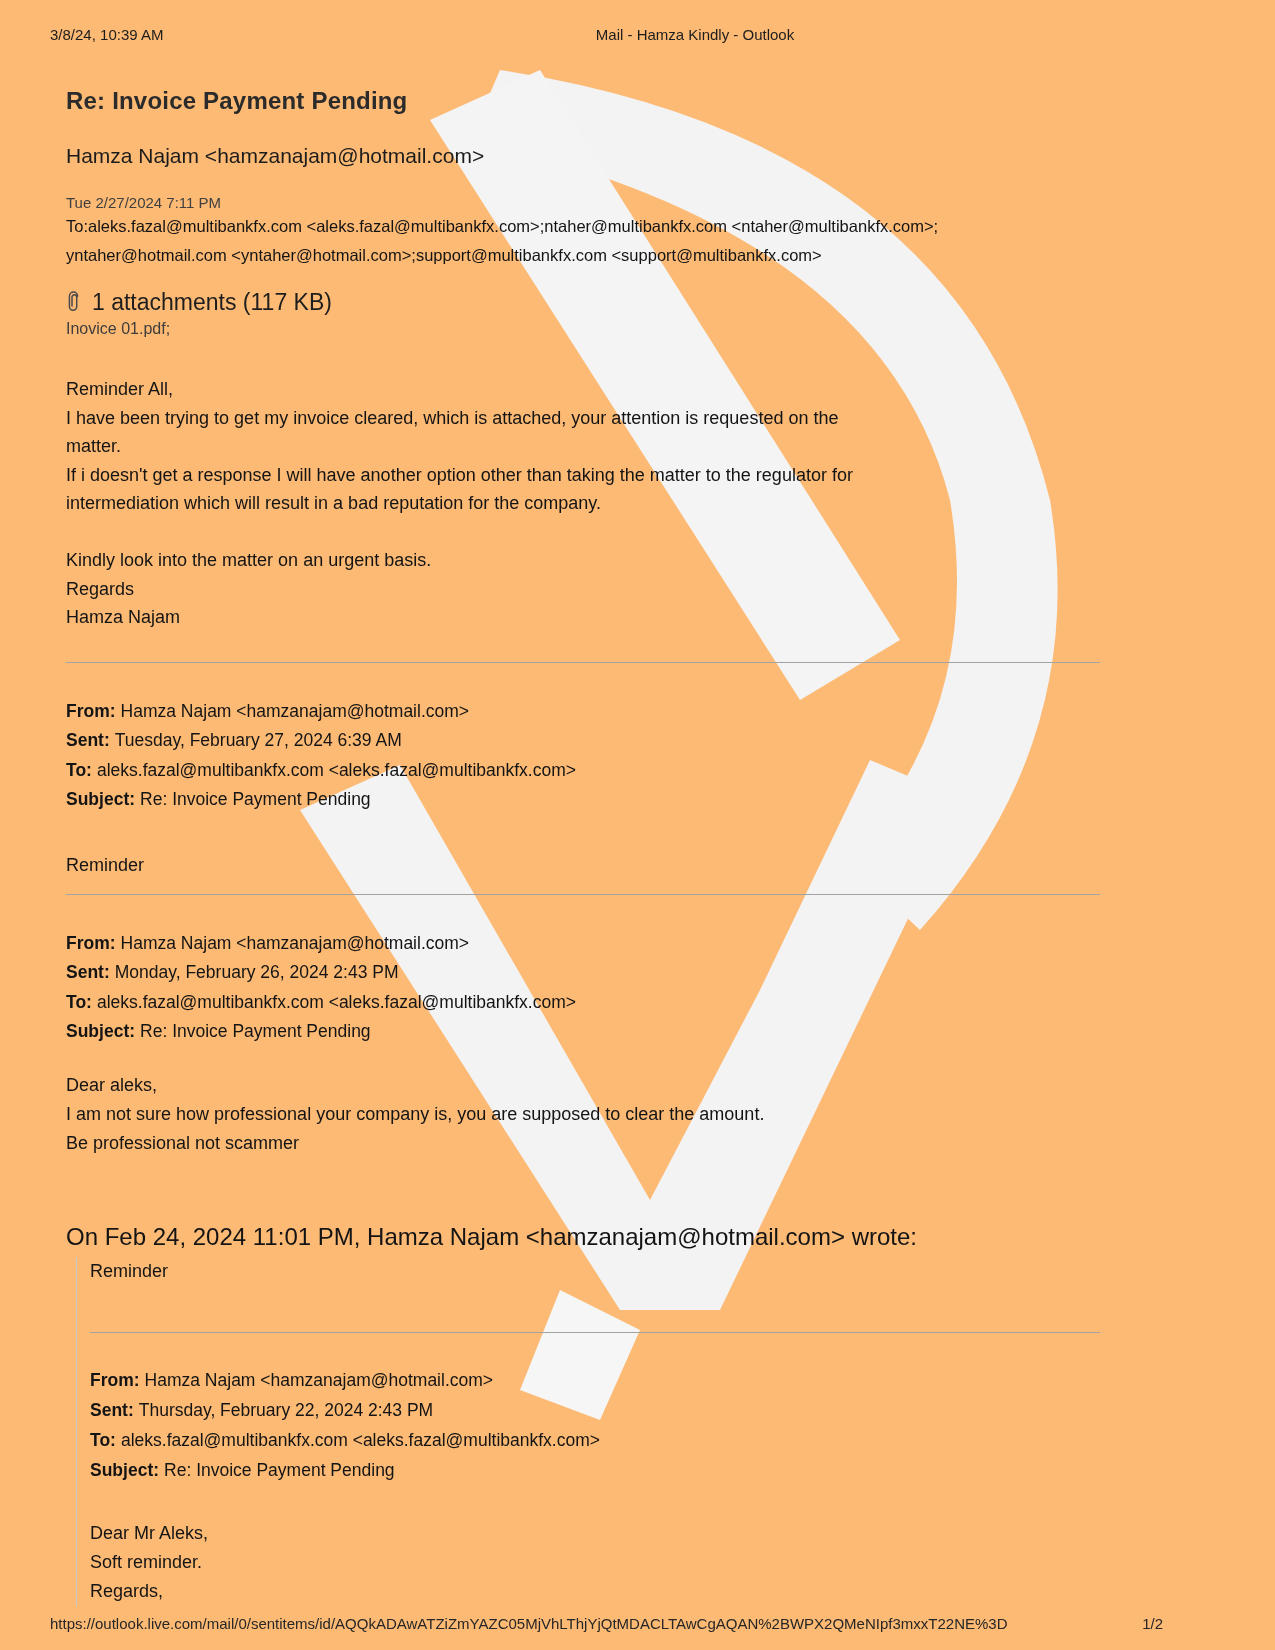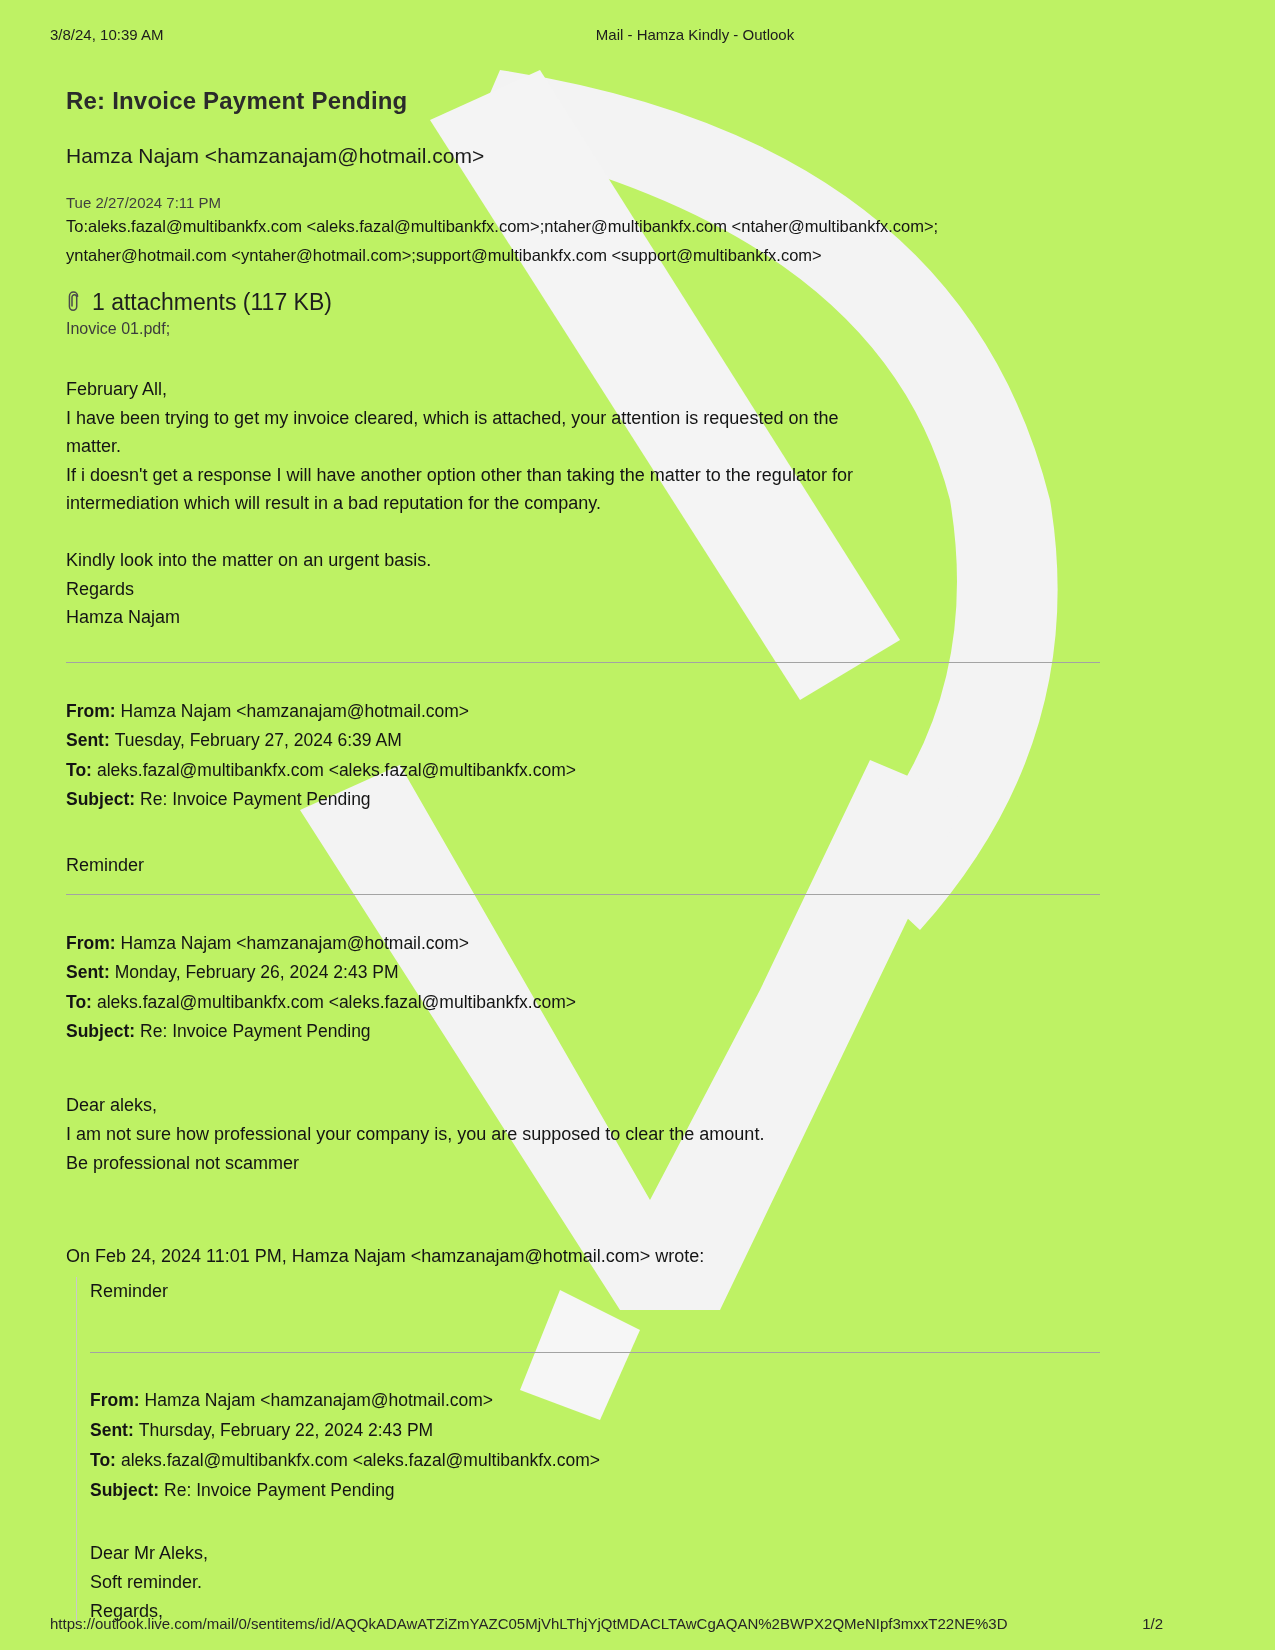--- a/index.html
+++ b/index.html
@@ -1,19 +1,19 @@
 <!DOCTYPE html>
 <html><head>
 <meta charset="utf-8">
 <style>
   html,body { margin:0; padding:0; background:#ffffff; }
   .page {
     position:relative;
     width:1275px; height:1650px;
-    background:#bef264;
+    background:#fdba74;
     font-family:"Liberation Sans", sans-serif;
     color:#1b1b1b;
     overflow:hidden;
   }
   .watermark {
     position:absolute; inset:0; z-index:0; pointer-events:none;
   }
   .print-header {
     position:absolute; top:26px; left:50px; right:50px;
     font-size:15px; color:#1d1d1d; z-index:2;
@@ -37,22 +37,22 @@
   .attach-row  { margin-top:20px; display:flex; align-items:center; gap:11px; font-size:23px; color:#1e1e1e; line-height:22px; }
   .attach-name { margin-top:6px; font-size:16px; color:#3d3d3d; line-height:20px; }
   .body-block  { margin-top:36px; font-size:18px; line-height:28.5px; color:#141414; }
   .body-line   { min-height:28.5px; white-space:nowrap; }
   .rule { border:none; border-top:1px solid #a3a3a3; margin:30px 0 0 0; }
   .meta-block  { margin-top:34px; font-size:17.5px; line-height:29.5px; color:#141414; }
   .meta-line   { white-space:nowrap; }
   .meta-line b { font-weight:700; margin-right:5px; }
   .single-line { margin-top:36px; font-size:18px; line-height:29px; color:#141414; white-space:nowrap; }
   .rule-2 { border:none; border-top:1px solid #a3a3a3; margin:14px 0 0 0; }
-  .reply-body  { margin-top:44px; font-size:18px; line-height:29px; color:#141414; }
-  .quote-intro { margin-top:64px; font-size:18px; line-height:29px; color:#141414; white-space:nowrap; }
+  .reply-body  { margin-top:24px; font-size:18px; line-height:29px; color:#141414; }
+  .quote-intro { margin-top:64px; font-size:24px; line-height:29px; color:#141414; white-space:nowrap; }
   .blockquote {
     margin:6px 0 0 10px; padding-left:13px;
     border-left:1px solid #c9c9c9;
   }
   .bq-first-line { font-size:18px; line-height:29px; color:#141414; white-space:nowrap; }
   .rule-3 { border:none; border-top:1px solid #a3a3a3; margin:46px 0 0 0; }
   .bq-meta { margin-top:32px; font-size:17.5px; line-height:30px; color:#141414; }
   .bq-body { margin-top:34px; font-size:18px; line-height:29px; color:#141414; }
   .print-footer {
     position:absolute; left:50px; right:50px; bottom:18px;
@@ -93,21 +93,21 @@
 
     <div class="attach-row">
       <svg class="paperclip" width="15" height="23" viewBox="0 0 14 21" xmlns="http://www.w3.org/2000/svg" aria-hidden="true">
         <path d="M10.8 5.5 C10.8 3.3 9.1 1.6 7 1.6 C4.9 1.6 3.2 3.3 3.2 5.5 L3.2 15.2 C3.2 17.1 4.7 18.6 6.6 18.6 C8.5 18.6 10 17.1 10 15.2 L10 6.5 C10 5.3 9 4.3 7.8 4.3 C6.6 4.3 5.6 5.3 5.6 6.5 L5.6 14.8" fill="none" stroke="#4a4a4a" stroke-width="1.4" stroke-linecap="round"></path>
       </svg>
       <span>1 attachments (117 KB)</span>
     </div>
     <div class="attach-name">Inovice 01.pdf;</div>
 
     <div class="body-block">
-      <div class="body-line">February All,</div>
+      <div class="body-line">Reminder All,</div>
       <div class="body-line">I have been trying to get my invoice cleared, which is attached, your attention is requested on the</div>
       <div class="body-line">matter.</div>
       <div class="body-line">If i doesn't get a response I will have another option other than taking the matter to the regulator for</div>
       <div class="body-line">intermediation which will result in a bad reputation for the company.</div>
       <div class="body-line"></div>
       <div class="body-line">Kindly look into the matter on an urgent basis.</div>
       <div class="body-line">Regards</div>
       <div class="body-line">Hamza Najam</div>
     </div>
 

